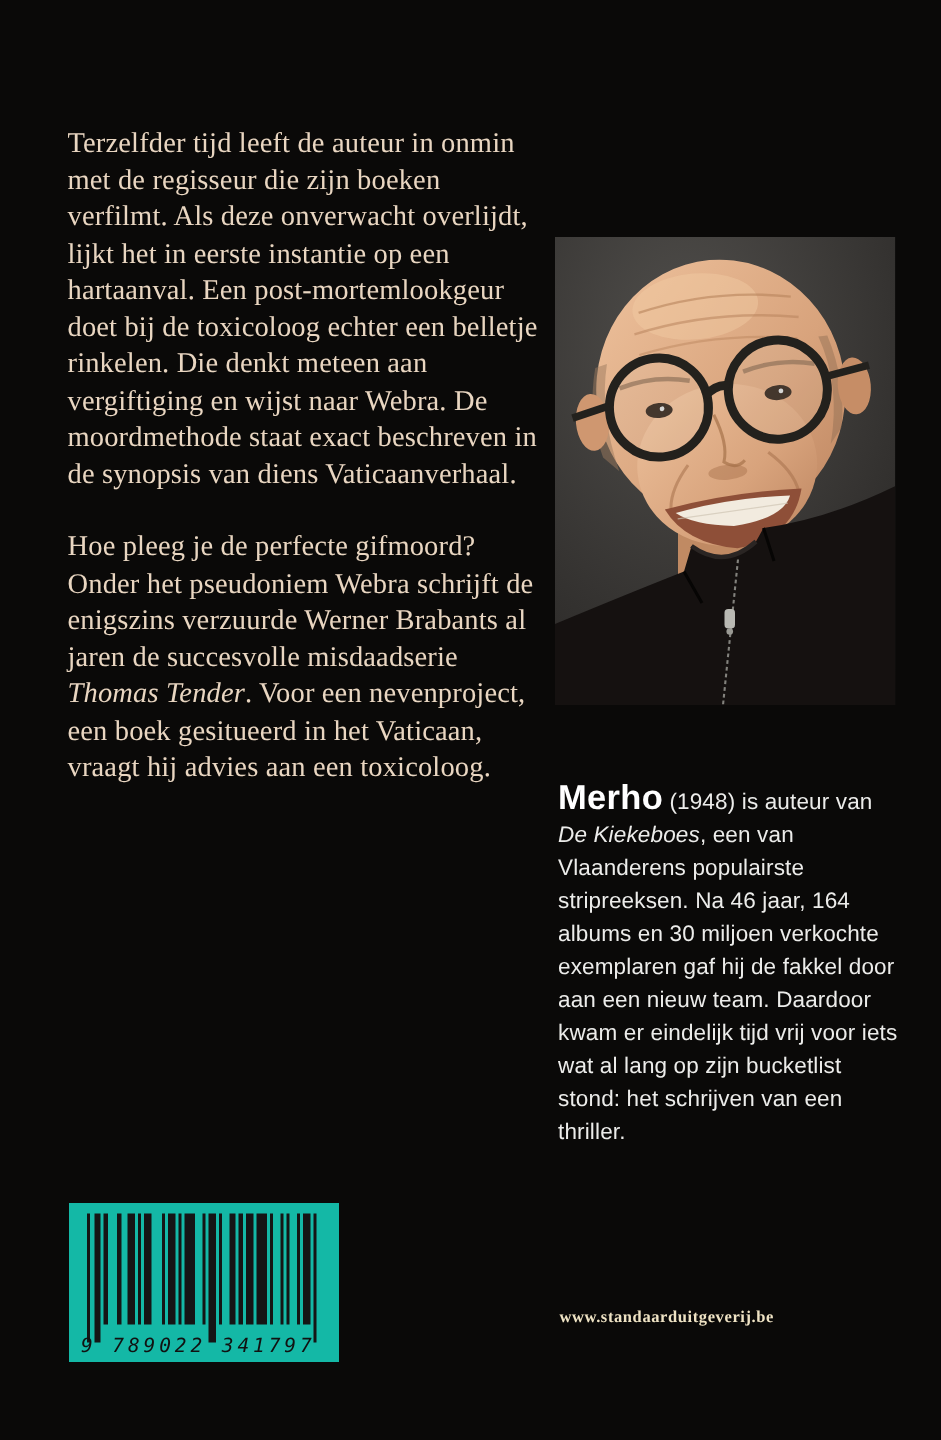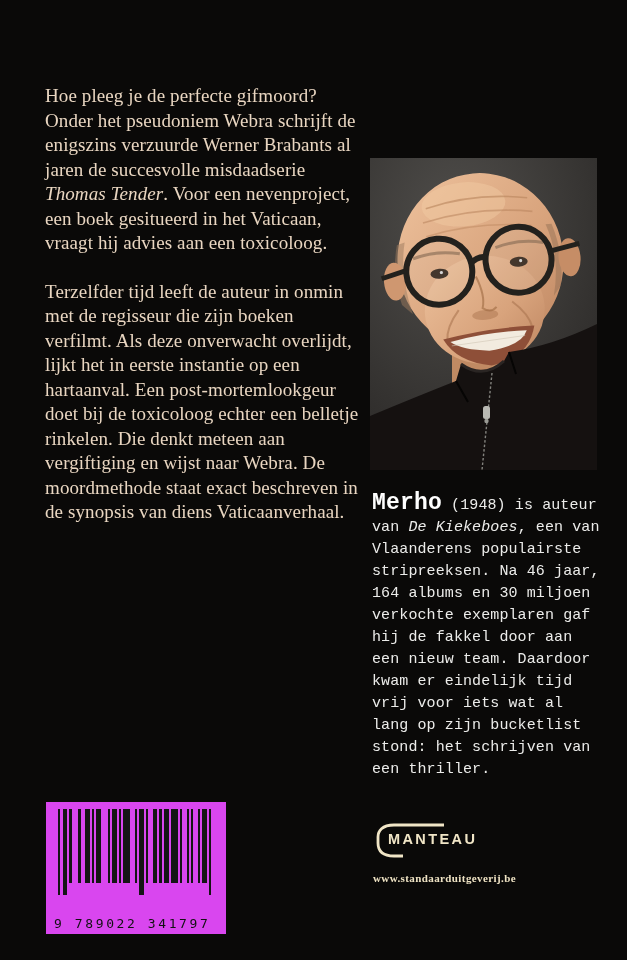--- a/index.html
+++ b/index.html
@@ -21,32 +21,33 @@
 
   
   .photo {
     position:absolute; left:370px; top:158px; width:227px; height:312px;
     overflow:hidden;
   }
   .photo svg { display:block; }
 
   
   .bio {
-    position:absolute; left:372px; top:492px; width:230px;
-    color:#ececea; font-size:15px; line-height:22px; letter-spacing:0.1px;font-family:Liberation Mono, monospace;
+    position:absolute; left:372px; top:520px; width:230px;
+    color:#ececea; font-size:15px; line-height:22px; letter-spacing:0.1px;
   }
   .author-name {
     font-weight:bold; color:#ffffff; font-size:23px; letter-spacing:0.2px;
   }
   .bio em { font-style:italic; }
 
   
   .barcode {
-    position:absolute; left:46px; top:802px; width:180px; height:132px;
-    background:#d946ef;
+    position:absolute; left:46px; top:802px; width:180px; height:106px;
+    background:#14b8a6;
+    font-style:italic;
   }
   .bars {
     position:absolute; left:12px; right:12px; top:7px; height:86px;
     display:flex; align-items:flex-start;
   }
   .bars .bar  { background:#151515; height:74px; }
   .bars .gap  { background:transparent; height:74px; }
   .bars .tall { height:86px; }
   .barcode-number {
     position:absolute; left:8px; right:4px; bottom:3px;
@@ -68,22 +69,22 @@
     color:#efe3c4; font-family:"Liberation Serif", serif; font-weight:bold;
     font-size:11px; letter-spacing:0.4px;
   }
 </style>
 </head>
 <body>
 
 <div class="cover">
 
   <div class="blurb">
+    <p>Terzelfder tijd leeft de auteur in onmin met de regisseur die zijn boeken verfilmt. Als deze onverwacht overlijdt, lijkt het in eerste instantie op een hartaanval. Een post-mortemlookgeur doet bij de toxicoloog echter een belletje rinkelen. Die denkt meteen aan vergiftiging en wijst naar Webra. De moordmethode staat exact beschreven in de synopsis van diens Vaticaanverhaal.</p>
     <p><span>Hoe pleeg je de perfecte gifmoord? Onder het pseudoniem Webra schrijft de enigszins verzuurde Werner Brabants al jaren de succesvolle misdaadserie </span><em>Thomas Tender</em><span>. Voor een nevenproject, een boek gesitueerd in het Vaticaan, vraagt hij advies aan een toxicoloog.</span></p>
-    <p>Terzelfder tijd leeft de auteur in onmin met de regisseur die zijn boeken verfilmt. Als deze onverwacht overlijdt, lijkt het in eerste instantie op een hartaanval. Een post-mortemlookgeur doet bij de toxicoloog echter een belletje rinkelen. Die denkt meteen aan vergiftiging en wijst naar Webra. De moordmethode staat exact beschreven in de synopsis van diens Vaticaanverhaal.</p>
   </div>
 
   <div class="photo">
     <svg viewBox="0 0 227 312" width="227" height="312" aria-hidden="true">
       <defs>
         <radialGradient id="pbg" cx="0.38" cy="0.22" r="1.15">
           <stop offset="0" stop-color="#504e4b"></stop>
           <stop offset="0.55" stop-color="#343230"></stop>
           <stop offset="1" stop-color="#1e1c1b"></stop>
         </radialGradient>
@@ -188,22 +189,16 @@
         <div class="bar" style="width: 1.44928%;"></div>
         <div class="gap" style="width: 1.44928%;"></div>
         <div class="bar" style="width: 2.89855%;"></div>
         <div class="gap" style="width: 1.44928%;"></div>
         <div class="bar tall" style="width: 1.44928%;"></div>
         <div class="gap" style="width: 1.44928%;"></div>
       </div>
     <div class="barcode-number">9 789022 341797</div>
   </div>
 
-  <div class="logo">
-    <svg width="100" height="38" viewBox="0 0 100 38" aria-hidden="true">
-      <path d="M70 3 H20 C8 3 4 9 4 15 V21 C4 28 8 34 20 34 H29" fill="none" stroke="#f0e5c6" stroke-width="2.8"></path>
-    </svg>
-    <span class="logo-text">MANTEAU</span>
-  </div>
 
   <div class="website">www.standaarduitgeverij.be</div>
 
 </div>
 
 </body></html>

